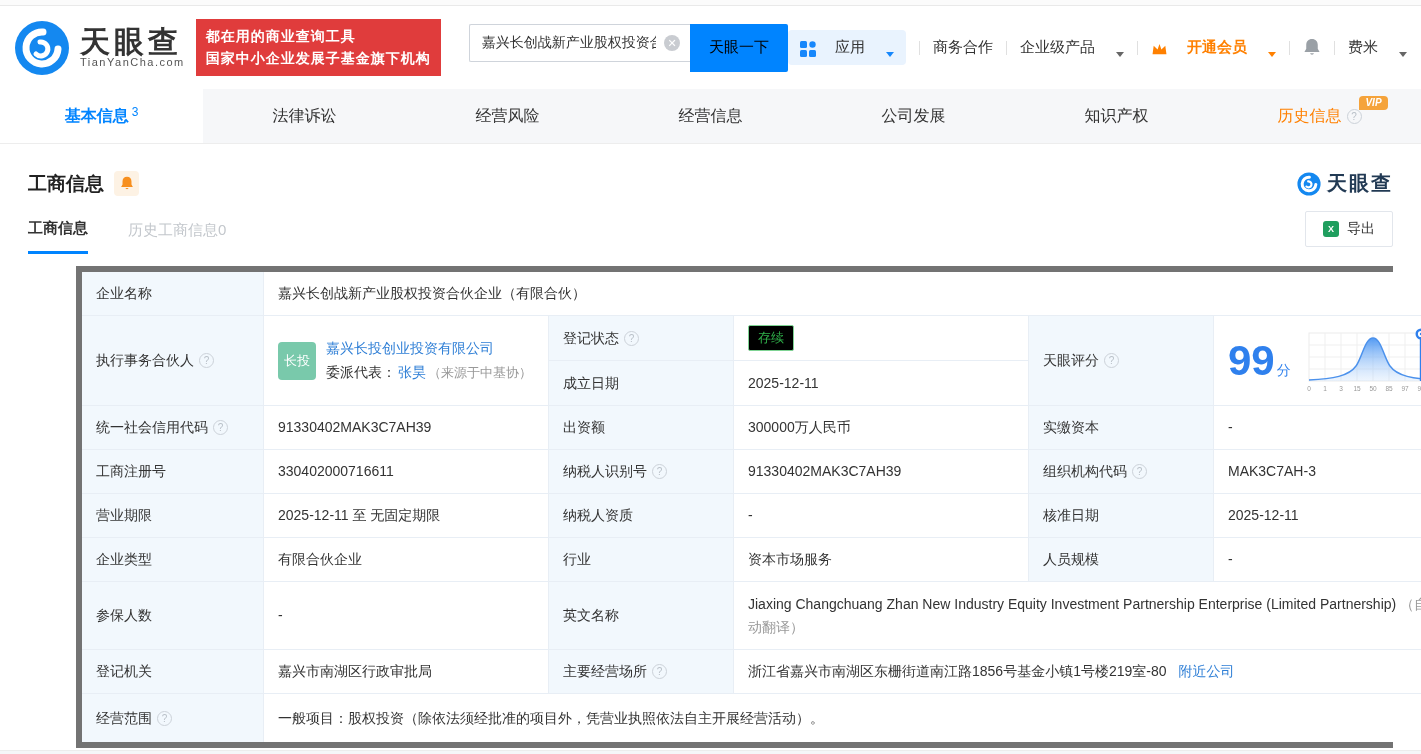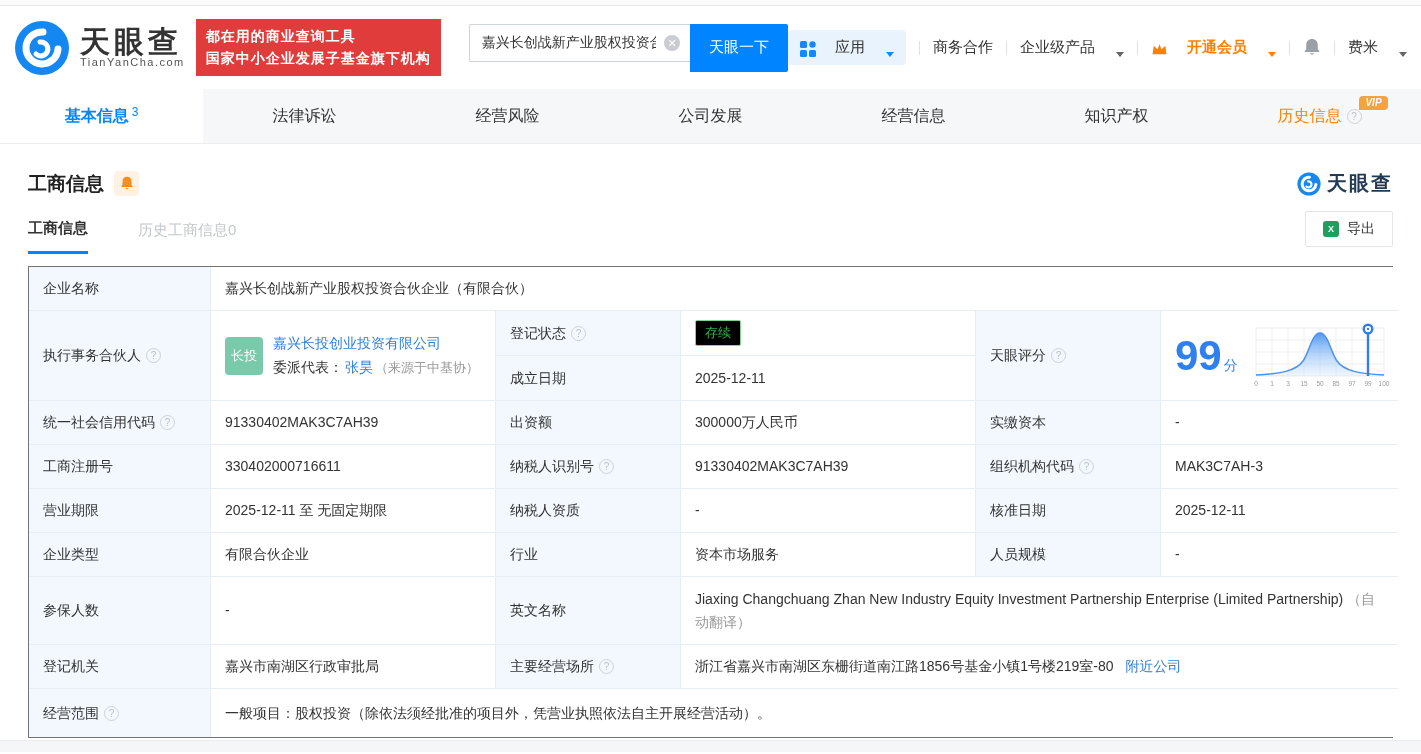--- a/index.html
+++ b/index.html
@@ -21,21 +21,21 @@
   .search-tabs { display:flex; align-items:flex-end; border-bottom:1px solid #e6e6e6; }
   .search-tab { font-size:14px; padding:5px 13px; color:#333; cursor:pointer; }
   .search-tab.active { background:#0084ff; color:#fff; }
   .search-row { display:flex; margin-top:0; }
   .search-box { position:relative; flex:1; }
   .search-input { width:100%; height:38px; border:1px solid #cfd4db; border-right:none; border-radius:2px 0 0 2px;
                   padding:0 34px 0 12px; font-size:14px; color:#333; outline:none;
                   font-family:"Liberation Sans","DejaVu Sans",sans-serif; }
   .clear-icon { position:absolute; right:10px; top:11px; width:16px; height:16px; border-radius:50%;
                 background:#c9ccd1; color:#fff; font-size:11px; line-height:16px; text-align:center; cursor:pointer; }
-  .search-btn { width:98px; height:48px; background:#0084ff; color:#ffffff; font-size:15px; border:none;
+  .search-btn { width:98px; height:48px; background:#0084ff; color:#000000; font-size:15px; border:none;
                 border-radius:0 2px 2px 0; cursor:pointer; font-family:inherit; }
   .top-nav { margin-left:auto; display:flex; align-items:center; font-size:15px; color:#333; }
   .nav-sep { width:1px; height:14px; background:#e0e0e0; margin:0 13px; }
   .nav-item { display:flex; align-items:flex-end; gap:19px; cursor:pointer; white-space:nowrap; }
   .nav-apps { background:#e9f3fe; border-radius:4px; padding:8px 12px; }
   .caret { display:inline-block; width:0; height:0; border-left:4px solid transparent; border-right:4px solid transparent;
            border-top:5px solid #666; margin-left:2px; }
   .caret.blue { border-top-color:#1787fb; }
   .caret.orange { border-top-color:#ff8000; }
   .vip-link { color:#ff8000; font-weight:bold; }
@@ -55,32 +55,32 @@
   .sec-head { display:flex; align-items:center; margin-top:26px; }
   .sec-title { font-size:19px; font-weight:bold; color:#222; }
   .bell-badge { width:25px; height:25px; background:#fdf2e4; border-radius:4px; margin-left:10px;
                 display:flex; align-items:center; justify-content:center; cursor:pointer; }
   .watermark { margin-left:auto; display:flex; align-items:center; gap:6px; }
   .wm-text { font-size:20px; font-weight:bold; color:#223a54; letter-spacing:2px; }
 
   .subtabs { display:flex; align-items:center; margin-top:22px; position:relative; }
   .subtab { font-size:15px; color:#333; padding-bottom:13px; cursor:pointer; }
   .subtab.active { border-bottom:3px solid #0084ff; font-weight:bold; }
-  .subtab.dim { color:#c3c7cc; margin-left:50px; }
+  .subtab.dim { color:#c3c7cc; margin-left:40px; }
   .export-btn { position:absolute; right:0; top:-8px; display:flex; align-items:center; gap:8px;
                 border:1px solid #e2e6ec; border-radius:2px; background:#fff; padding:8px 17px;
                 font-size:14px; color:#333; cursor:pointer; font-family:inherit; }
   .xls-icon { width:16px; height:16px; background:#1f9e5e; border-radius:3px; color:#fff; font-size:9px;
               font-weight:bold; display:flex; align-items:center; justify-content:center; }
 
   
-  .biz-table { margin-top:12px; display:grid; border:1px solid #737373;
+  .biz-table { margin-top:12px; display:grid; border:6px solid #737373;
                grid-template-columns:182px 285px 185px 295px 185px 1fr;
                grid-template-rows:44px 45px 45px 44px 44px 44px 44px 68px 44px 48px;
-               font-size:14px; }
+               font-size:14px;margin-left:48px; }
   .cell { border-right:1px solid #e8eef5; border-bottom:1px solid #e8eef5; display:flex; align-items:center;
           padding:0 14px; background:#fff; line-height:1.5; }
   .lbl { background:#f2f8fd; gap:5px; color:#333; }
   .ce { border-right:none; }
   .rb { border-bottom:none; }
   .q { width:15px; height:15px; border:1px solid #ccd2d9; border-radius:50%; color:#b9c0c8; font-size:10px;
        line-height:13px; text-align:center; flex:none; cursor:pointer; }
   .tag-active { color:#2fae49; border:1px solid #7fd494; background:#000000; border-radius:2px;
                 font-size:13px; padding:2px 9px; }
   .link { color:#2f7fd6; cursor:pointer; }
@@ -178,24 +178,24 @@
     <span>基本信息</span>
     <span class="tab-count">3</span>
   </div>
   <div class="main-tab">
     <span>法律诉讼</span>
   </div>
   <div class="main-tab">
     <span>经营风险</span>
   </div>
   <div class="main-tab">
+    <span>经营信息</span>
+  </div>
+  <div class="main-tab">
     <span>公司发展</span>
-  </div>
-  <div class="main-tab">
-    <span>经营信息</span>
   </div>
   <div class="main-tab">
     <span>知识产权</span>
   </div>
   <div class="main-tab history">
     <span class="vip-badge">VIP</span>
     <span>历史信息</span>
     <span class="q" style="margin-left:5px">?</span>
   </div>
 </div>

